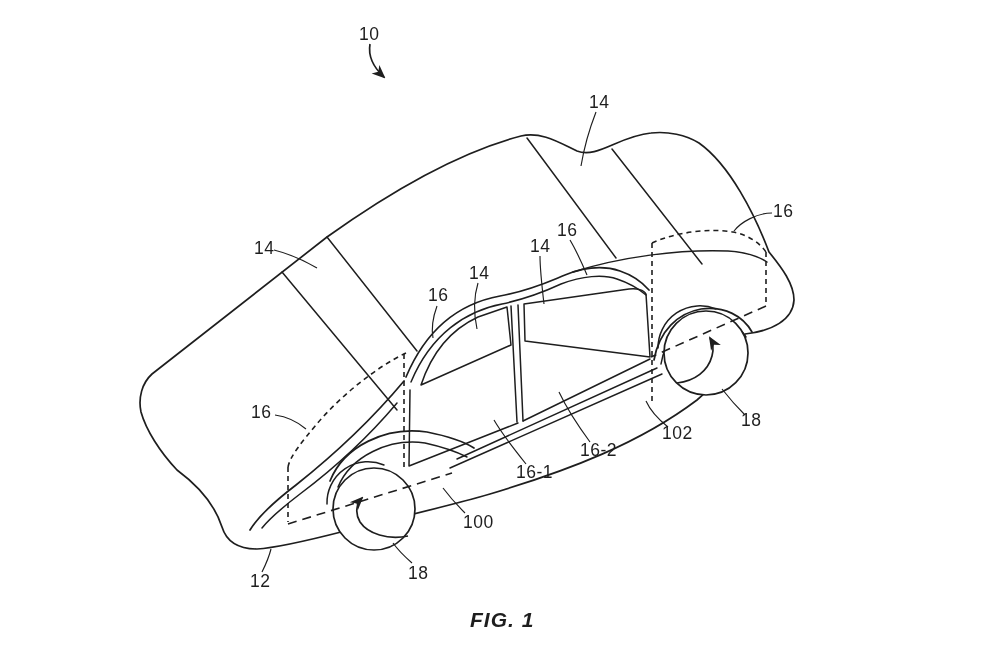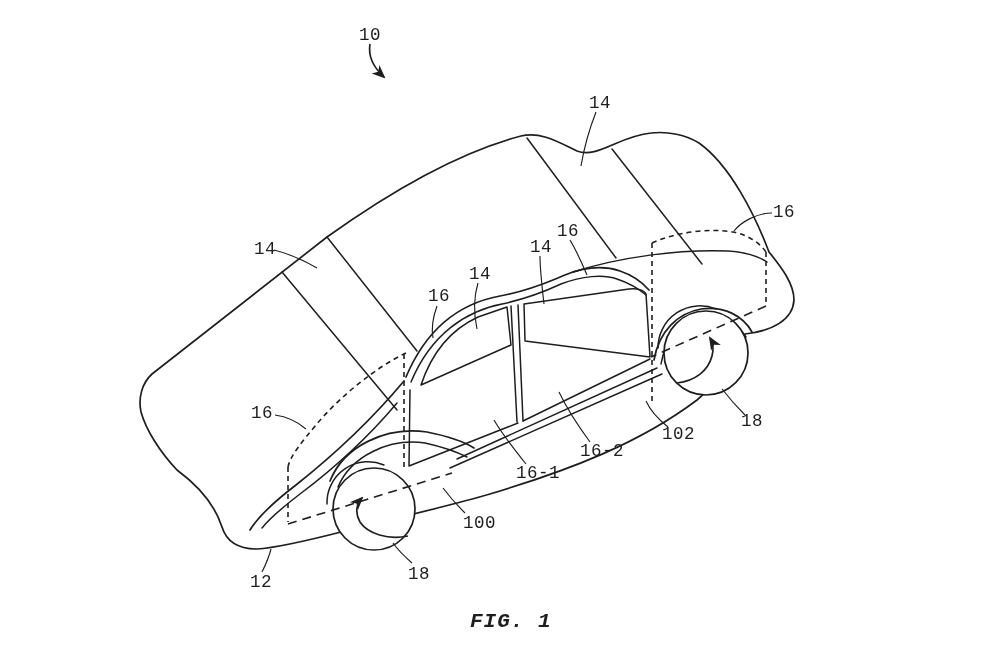--- a/index.html
+++ b/index.html
@@ -1,18 +1,18 @@
 <!DOCTYPE html>
 <html><head>
 <meta charset="utf-8">
 <style>
   html,body{margin:0;padding:0;background:#ffffff;}
   .stage{
     position:relative;width:1000px;height:672px;background:#ffffff;
-    font-family:Liberation Mono, monospace;overflow:hidden;
+    font-family:Liberation Sans, sans-serif;overflow:hidden;
   }
   svg{display:block;}
   .art path, .art circle{fill:none;stroke:#1e1e1e;stroke-width:1.7;stroke-linecap:round;stroke-linejoin:round;}
   .art .thin{stroke-width:1.5;}
   .art .wheel{fill:#ffffff;}
   .dash path{fill:none;stroke:#1e1e1e;stroke-width:1.6;stroke-linecap:butt;}
   .d-short{stroke-dasharray:5 4;}
   .d-long{stroke-dasharray:9 6;}
   .arrows path{fill:none;stroke:#1e1e1e;stroke-width:1.7;}
   .leaders path{fill:none;stroke:#1e1e1e;stroke-width:1.15;}

